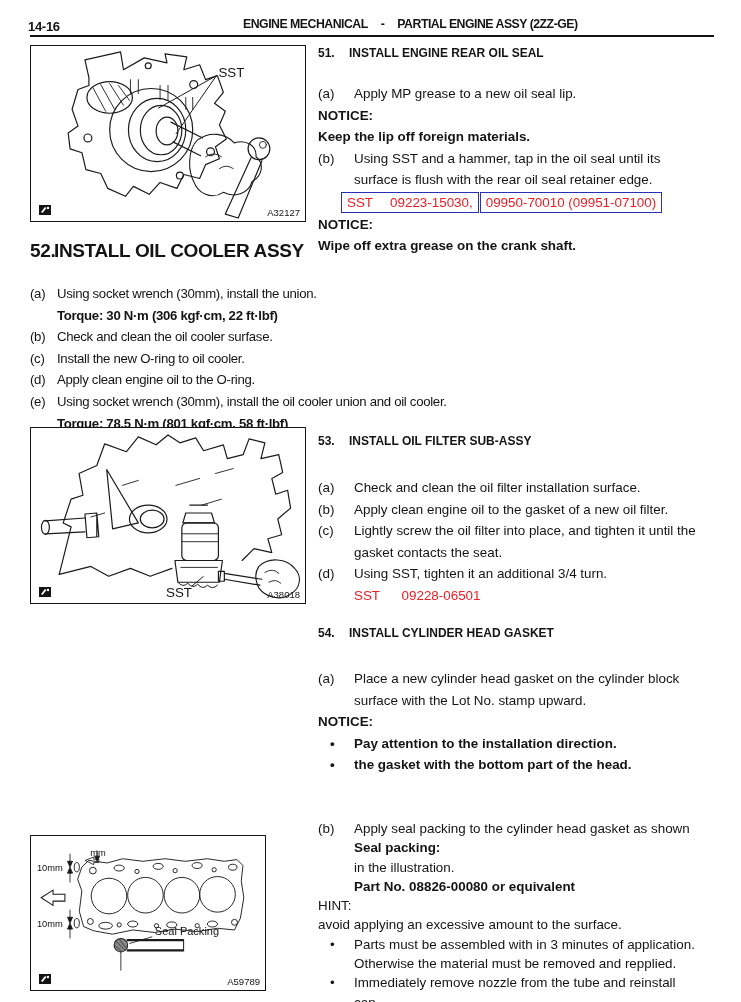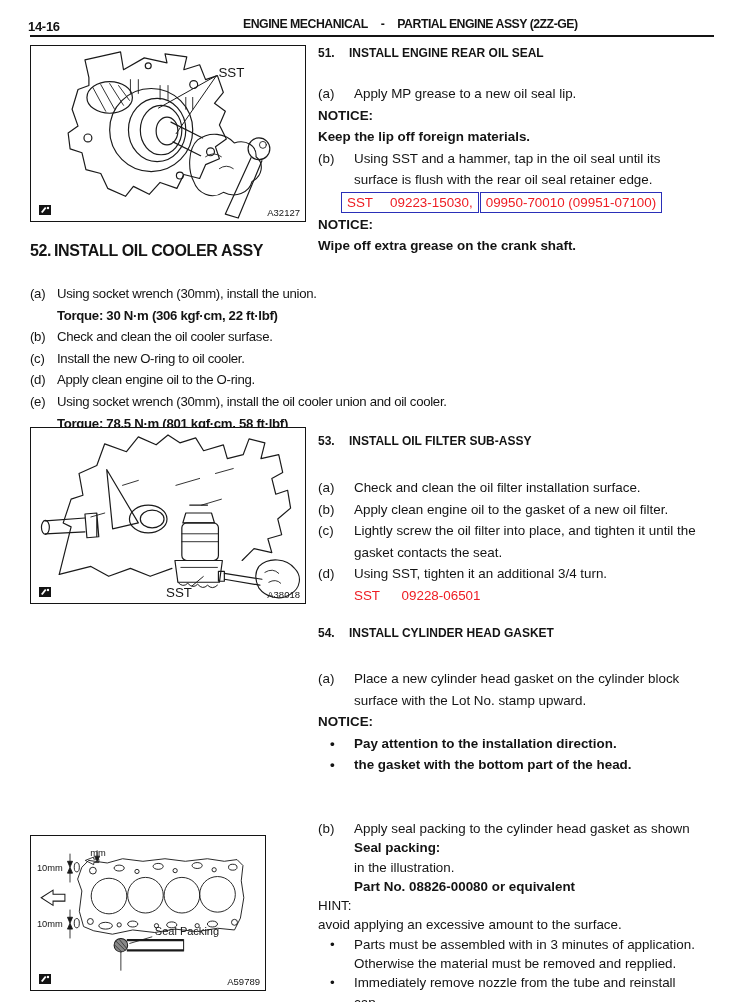--- a/index.html
+++ b/index.html
@@ -23,21 +23,21 @@
   .h .hnum{position:absolute;left:0;top:0}
   .row{position:relative;padding-left:36px;font-size:13.4px;line-height:21.5px}
   .row .lbl{position:absolute;left:0;top:0}
   .flush{font-size:13.4px;line-height:21.5px}
   .bold{font-weight:bold}
   .brow{position:relative;padding-left:36px;font-size:13.4px;line-height:21.5px}
   .brow .bullet{position:absolute;left:12px;top:0}
   .gap1{margin-top:19px}
 
   
-  .s52 .h{padding-left:24px;font-size:16px;letter-spacing:-0.35px}
+  .s52 .h{padding-left:24px;font-size:19px;letter-spacing:-0.35px}
   .s52 .row{padding-left:27px;font-size:13.2px;line-height:21.6px;letter-spacing:-0.3px}
   .s52 .gap1{margin-top:21px}
 
   .s53 .gap1{margin-top:25px}
   .s54 .gap1{margin-top:24px}
   .s54b .row,.s54b .flush,.s54b .brow{font-size:13.4px;line-height:19.3px}
 
   .red{color:var(--red,#ee1c23)}
   .sstboxline{margin-left:23px;margin-top:1px;display:flex;align-items:stretch;font-size:13.4px;line-height:17px;height:21px}
   .bluebox{border:1.8px solid var(--blue,#2a2fb8);padding:0 5px;display:inline-flex;align-items:center}

